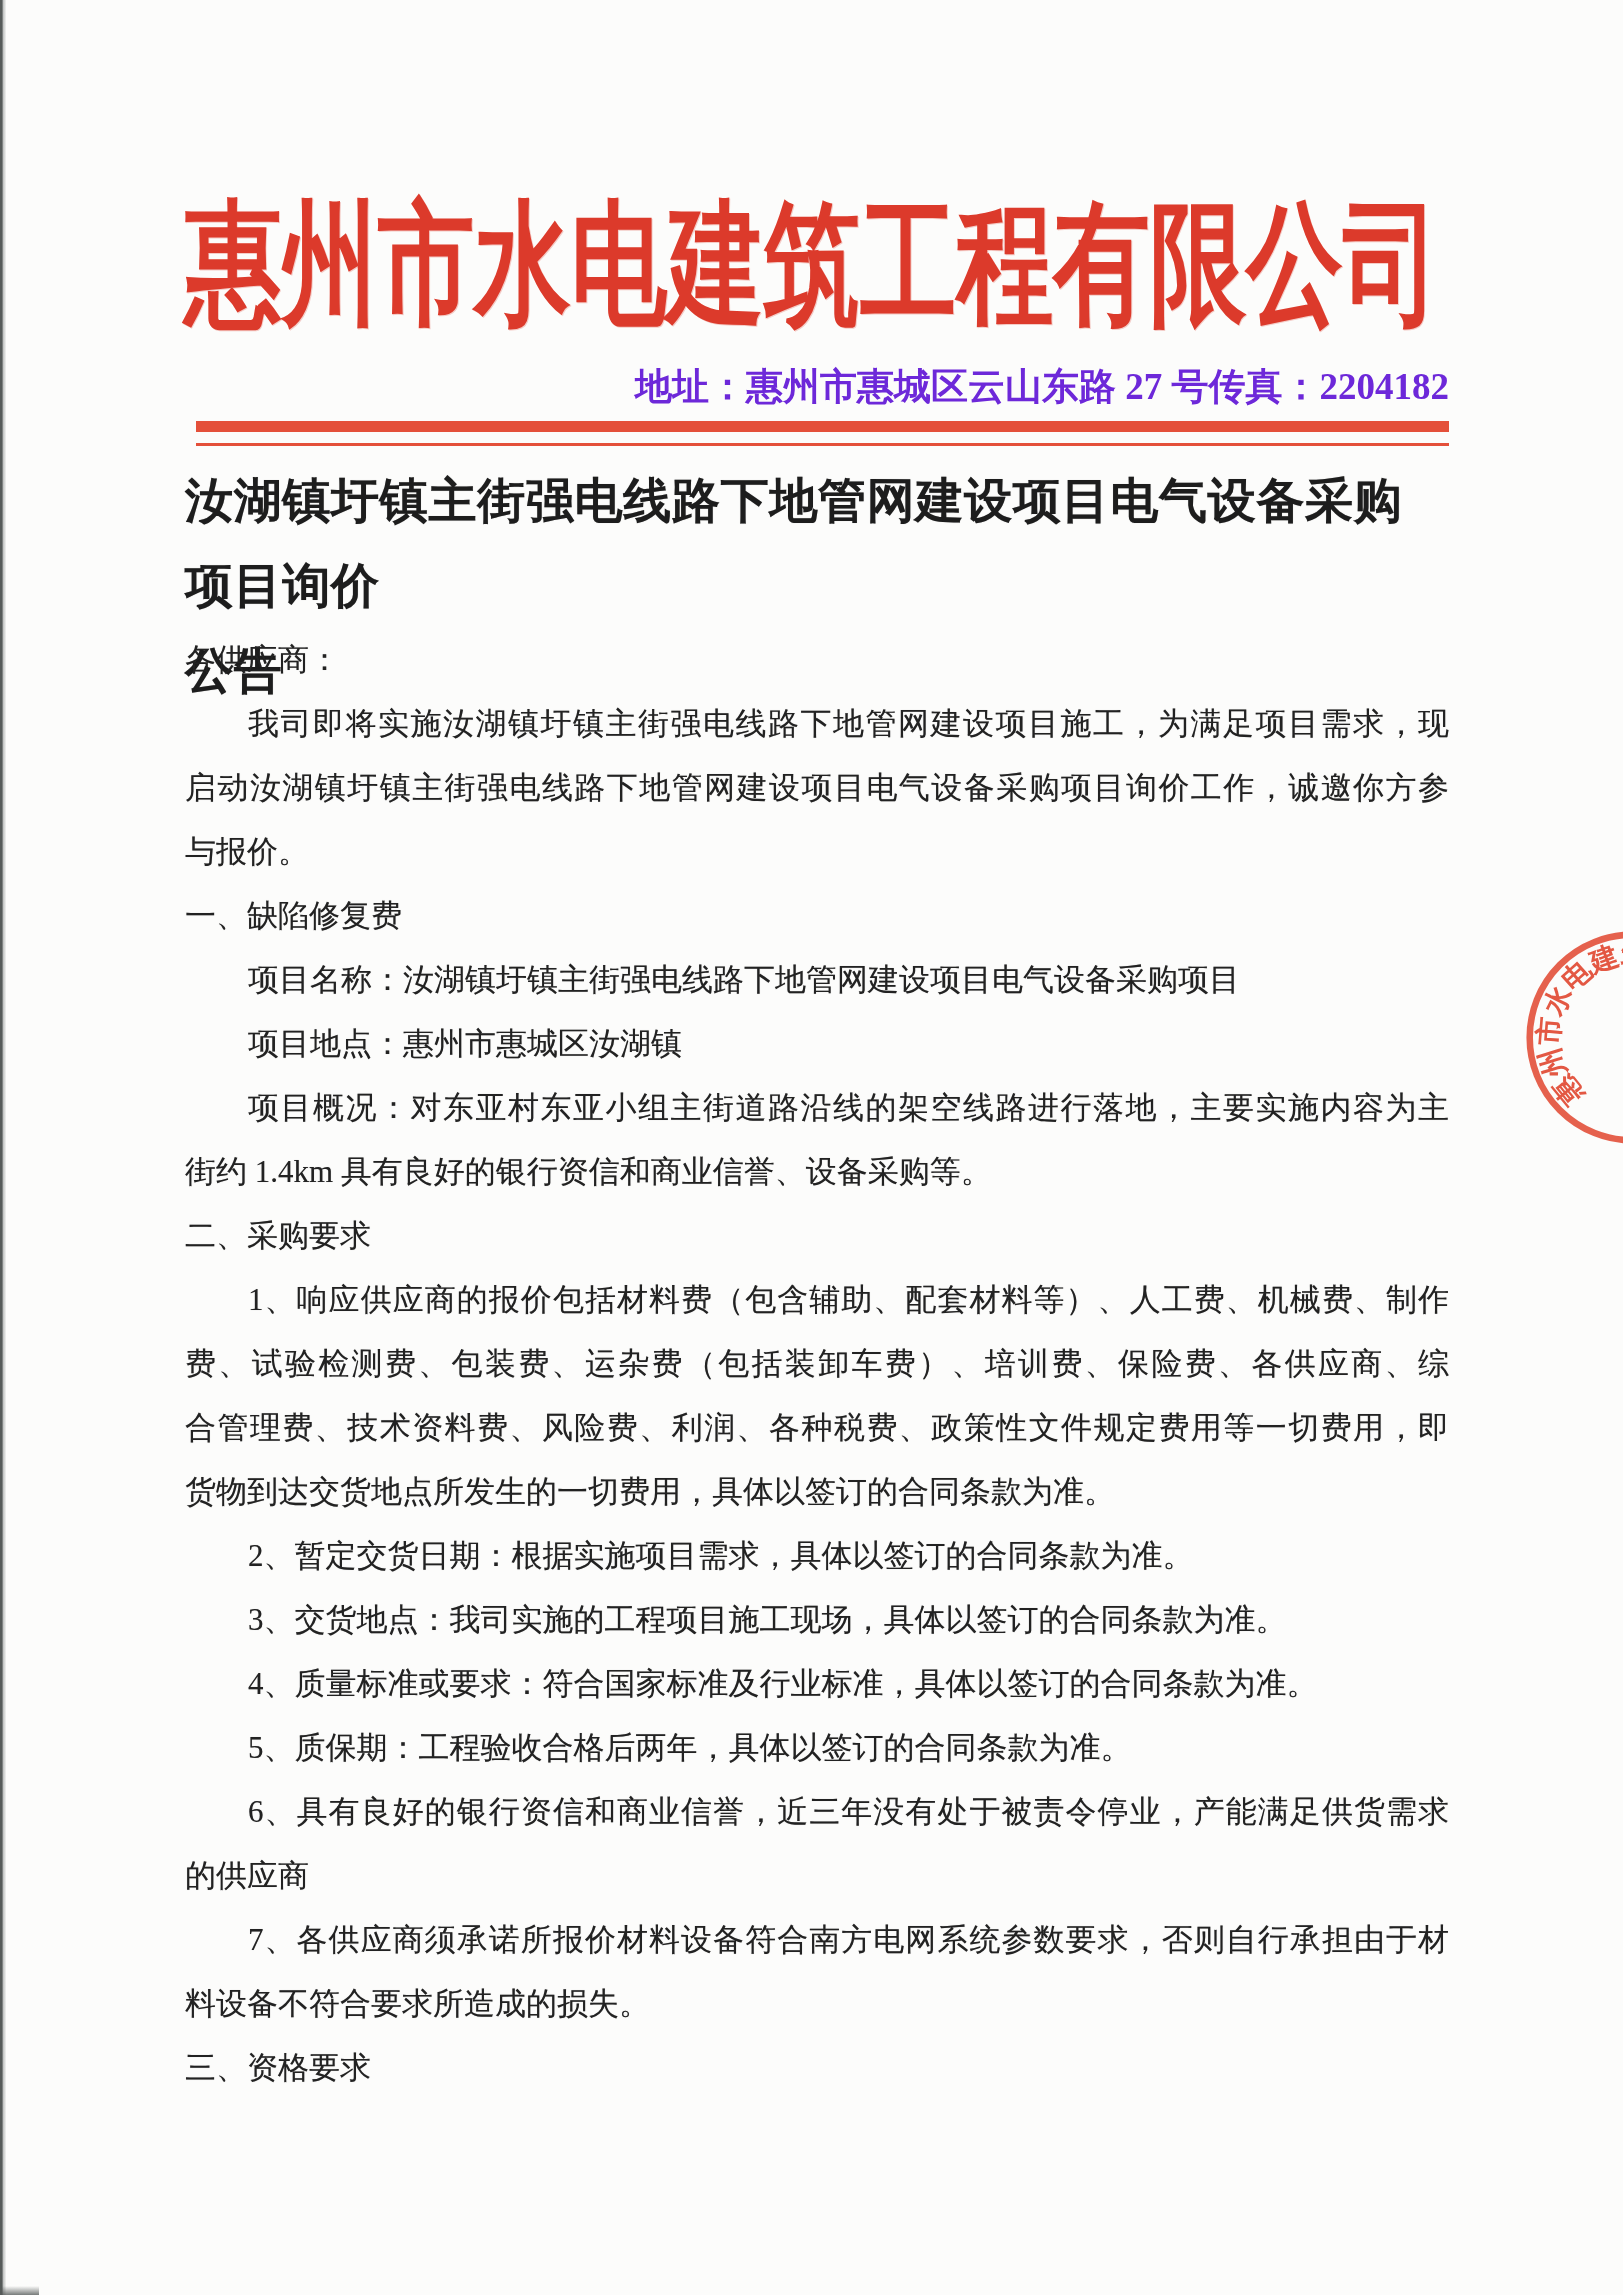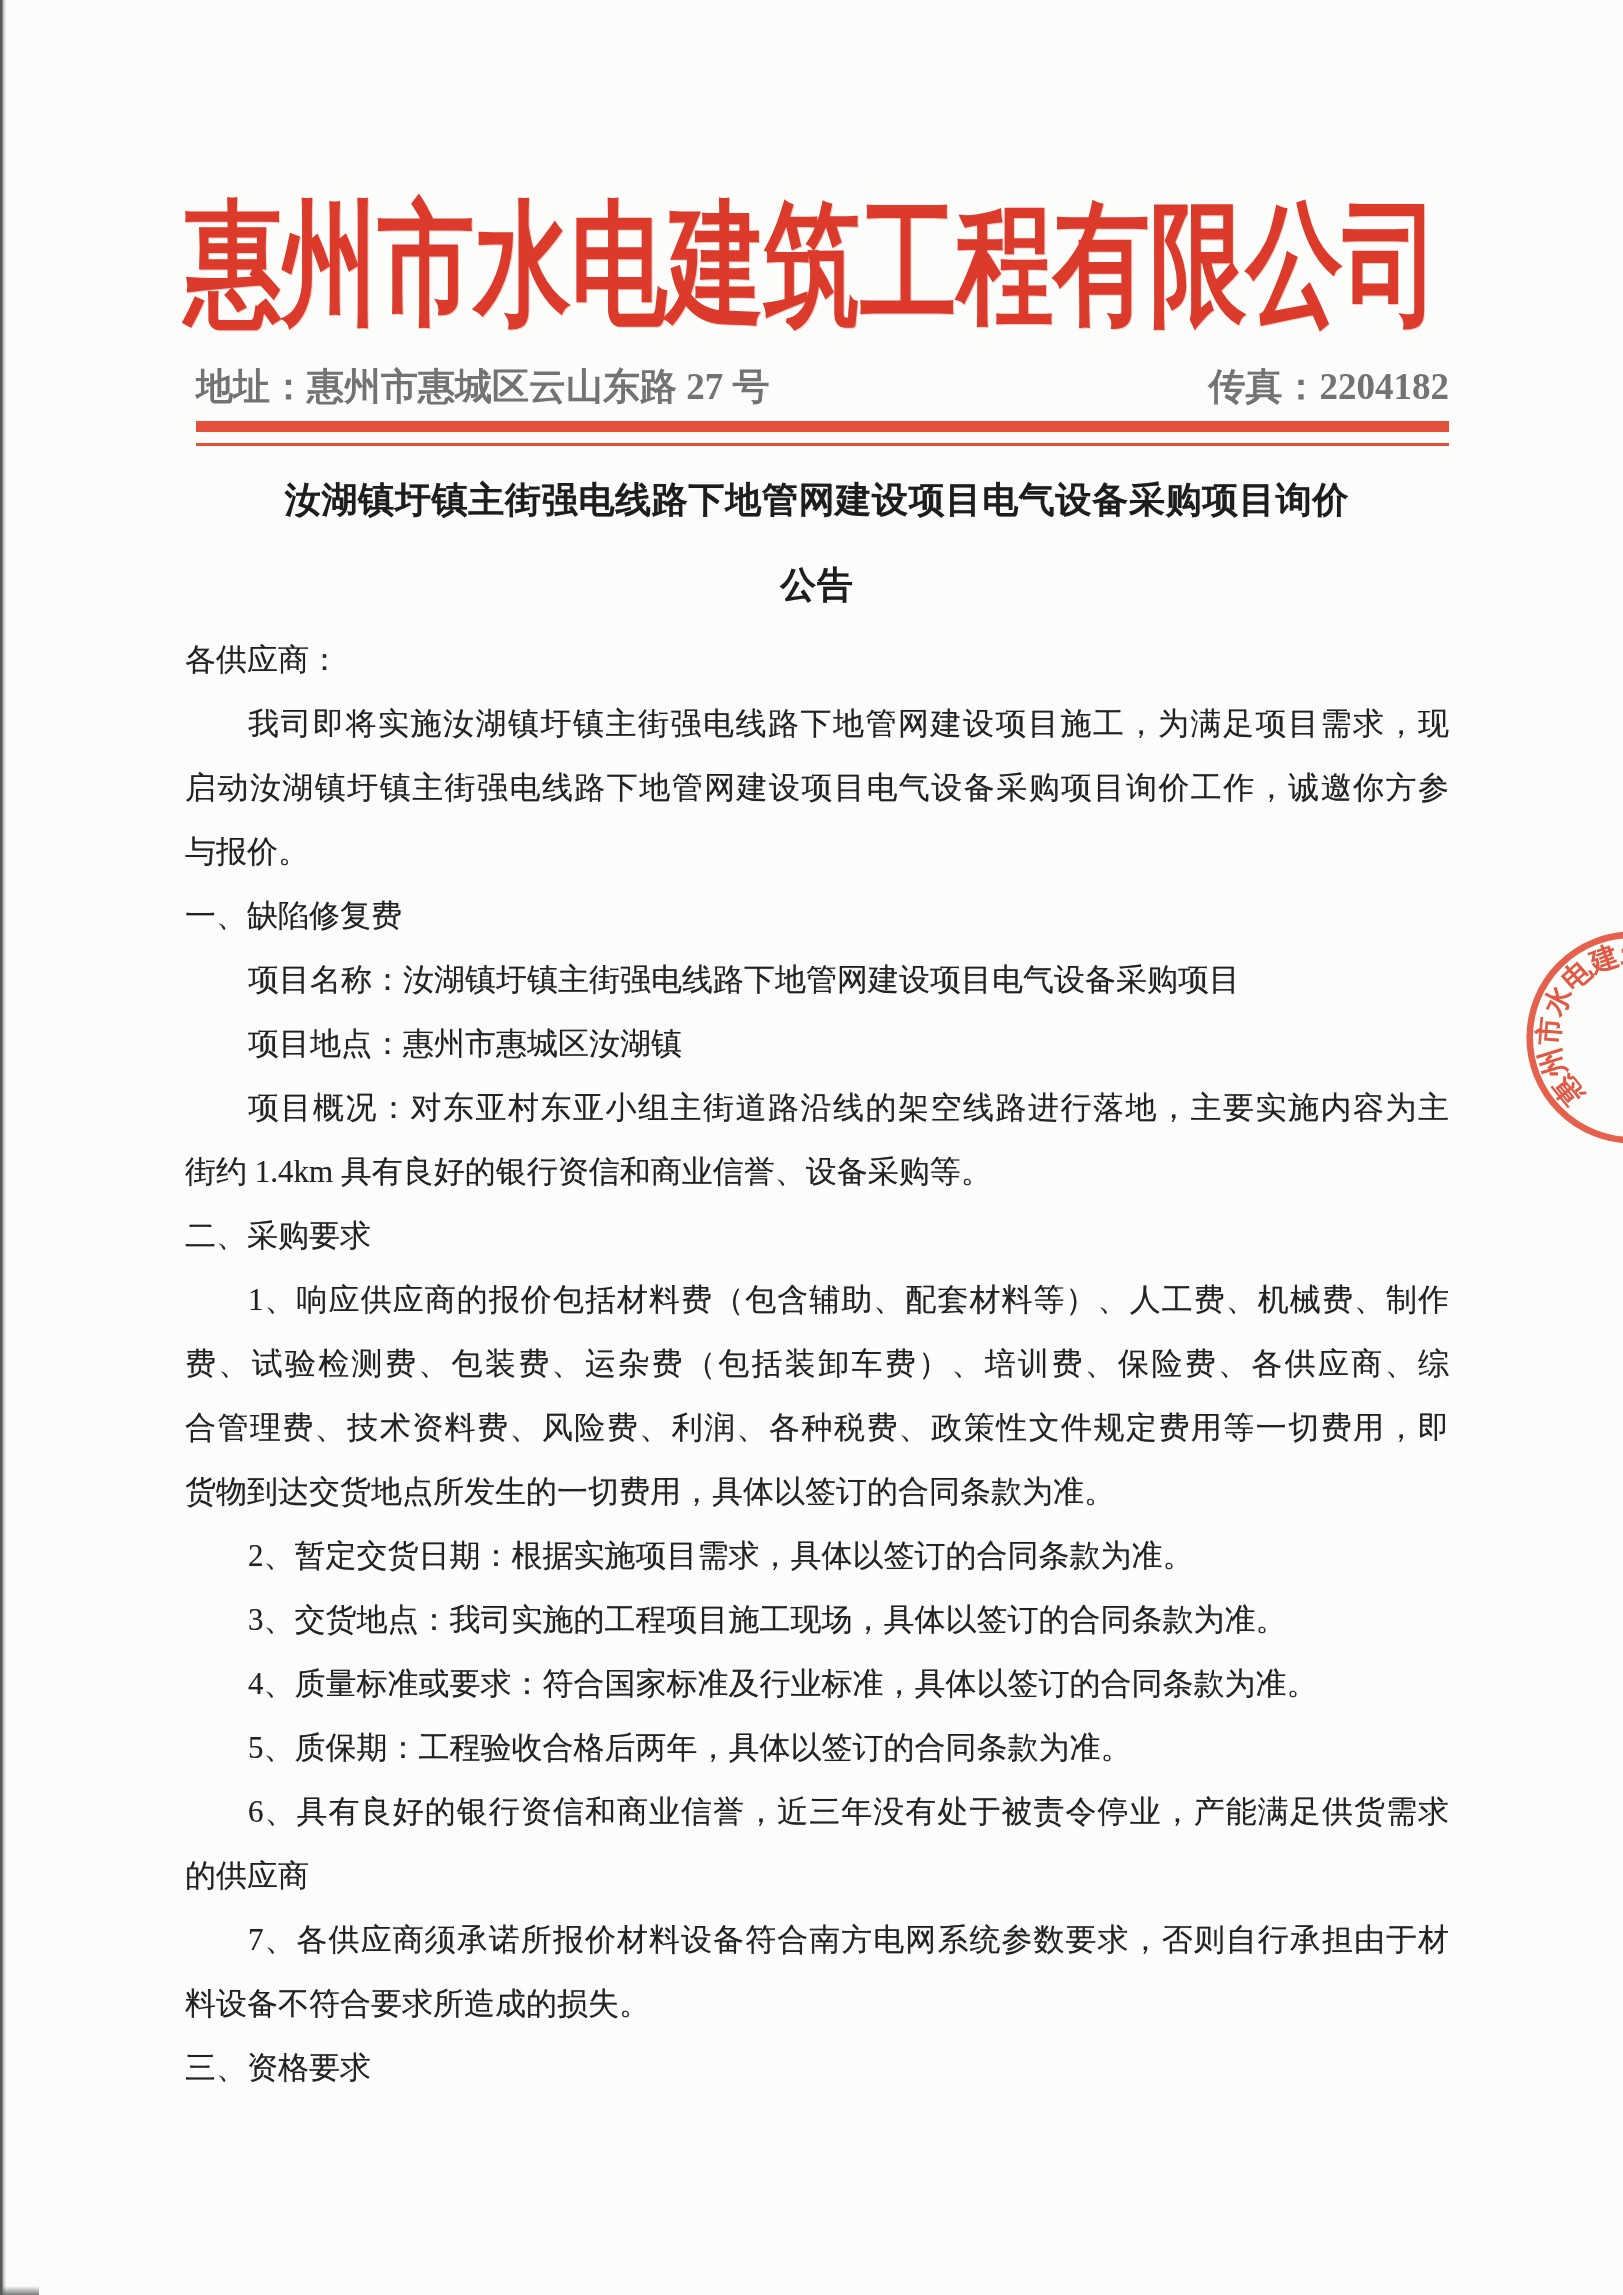--- a/index.html
+++ b/index.html
@@ -24,31 +24,31 @@
     position:absolute;top:195px;left:50%;
     transform:translateX(-50%) scaleX(.72);
     transform-origin:center top;
     white-space:nowrap;
     font-size:134px;line-height:1.05;font-weight:900;
     color:#dc3a2b;
     text-shadow:1.3px 1.3px 0 rgba(220,58,43,.25);
   }
   .addr-row{
     position:absolute;top:361px;left:196px;width:1253px;
-    display:flex;justify-content:space-between;align-items:flex-start;
-    font-size:37px;font-weight:bold;color:#737373;
+    display:flex;justify-content:flex-end;align-items:flex-start;
+    font-size:37px;font-weight:bold;color:#6d28d9;
     white-space:nowrap;line-height:1.4;
   }
   .bar-thick{position:absolute;top:421px;left:196px;width:1253px;height:10.5px;background:#e4503a;}
   .bar-thin{position:absolute;top:443px;left:196px;width:1253px;height:2.6px;background:#e4503a;}
   
   .doc-title{
     position:absolute;top:458px;left:185px;width:1264px;
-    text-align:center;color:#1d1d1d;font-weight:bold;
-    font-size:36px;letter-spacing:0.7px;line-height:85px;
+    color:#1d1d1d;font-weight:bold;
+    font-size:48px;letter-spacing:0.7px;line-height:85px;
     text-shadow:0 0 0.7px rgba(0,0,0,.4);
   }
   
   .body{
     position:absolute;top:628px;left:185px;width:1264px;
     font-size:31px;color:#222;
     text-shadow:0 0 0.7px rgba(0,0,0,.35);
   }
   .line{height:64px;line-height:64px;white-space:nowrap;}
   .line.indent{text-indent:63px;font-family:Liberation Serif, serif;}

